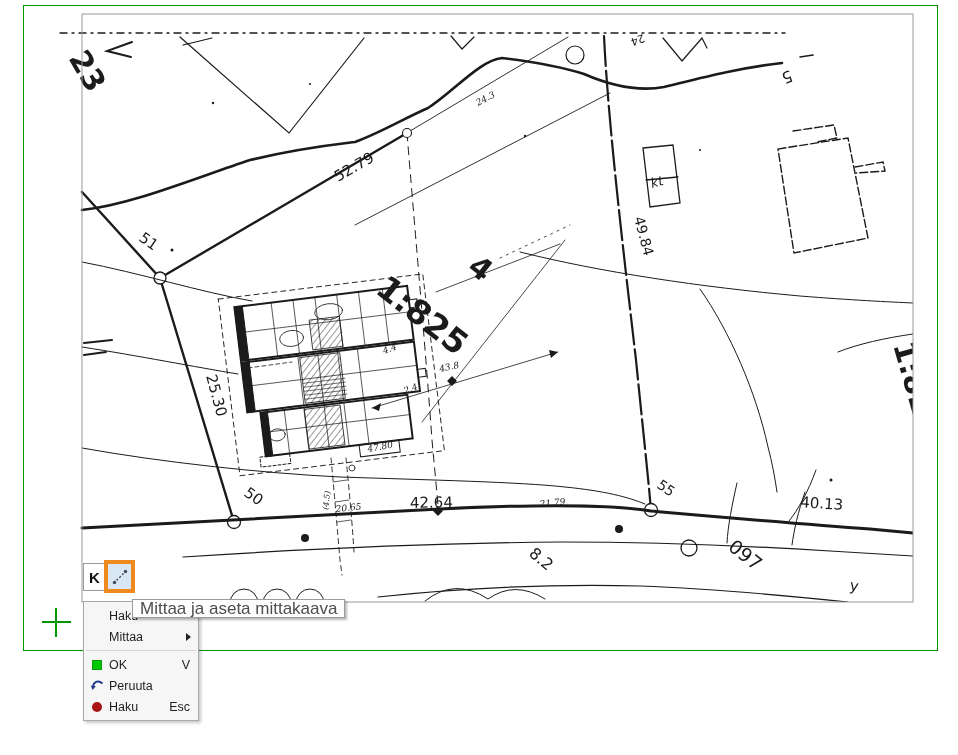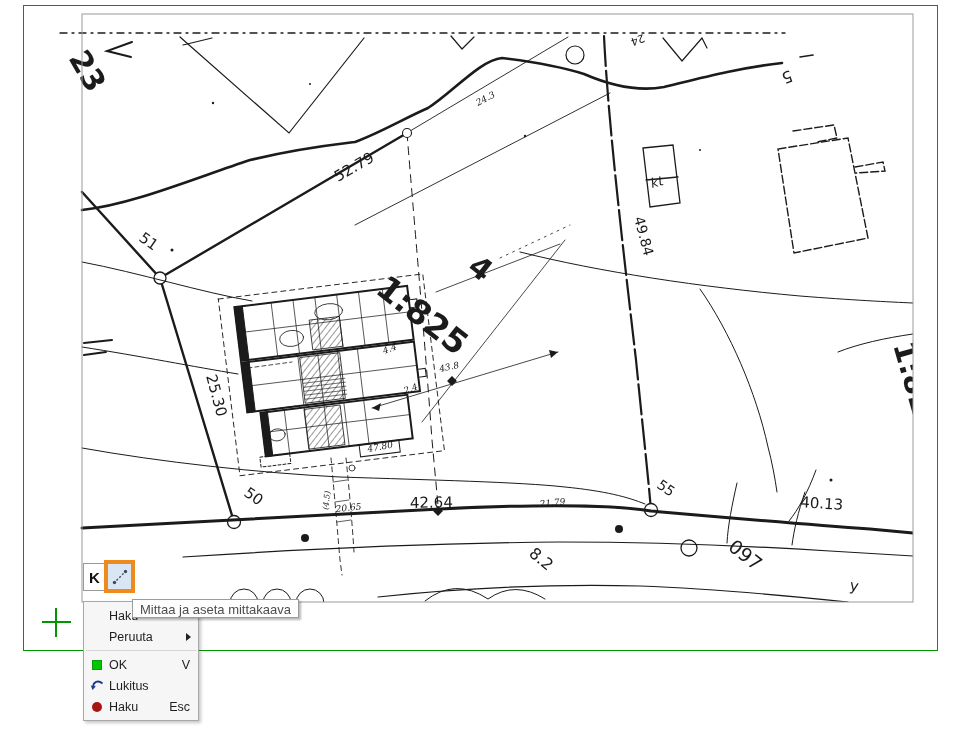--- a/index.html
+++ b/index.html
@@ -19,21 +19,21 @@
   .k-btn{position:absolute;left:83px;top:563px;width:23px;height:28px;box-sizing:border-box;
     background:#fff;border:1px solid #9a9a9a;display:flex;align-items:center;justify-content:center;
     font-size:15px;font-weight:bold;color:#111;z-index:10;}
   .measure-btn{position:absolute;left:104px;top:560px;width:31px;height:33px;box-sizing:border-box;
     background:#d9e7f5;border:4px solid var(--highlight-orange,#ee8a1e);
     display:flex;align-items:center;justify-content:center;z-index:10;color:#3f4a5a;}
 
   
   .tooltip{position:absolute;left:132px;top:599px;height:19px;box-sizing:border-box;
     padding:1px 7px 0 7px;background:var(--tooltip-bg,#fefefe);border:1px solid #9c9c9c;
-    box-shadow:2px 2px 2px rgba(0,0,0,.28);font-size:13px;color:#4d4d4d;
+    box-shadow:2px 2px 2px rgba(0,0,0,.28);font-size:17px;color:#4d4d4d;
     white-space:nowrap;display:flex;align-items:center;z-index:40;}
 
   
   .menu{position:absolute;left:83px;top:601px;width:116px;box-sizing:border-box;
     background:var(--menu-bg,#f6f6f6);border:1px solid #a8a8a8;
     box-shadow:2px 2px 3px rgba(0,0,0,.22);z-index:30;padding:3px 0;}
   .menu-item{height:21px;display:flex;align-items:center;font-size:12.5px;color:#1e1e1e;cursor:default;}
   .mi-icon{width:25px;display:flex;align-items:center;justify-content:center;flex:0 0 25px;}
   .mi-label{flex:1;}
   .mi-shortcut{padding-right:8px;}
@@ -226,39 +226,39 @@
   <span>Mittaa ja aseta mittakaava</span>
 </div>
 
 <div class="menu">
   <div class="menu-item">
     <span class="mi-icon"></span>
     <span class="mi-label">Haku</span>
   </div>
   <div class="menu-item">
     <span class="mi-icon"></span>
-    <span class="mi-label">Peruuta</span>
+    <span class="mi-label">Mittaa</span>
     <span class="sub-arrow"></span>
   </div>
   <div class="menu-sep"></div>
   <div class="menu-item">
     <span class="mi-icon">
         <span class="ok-sq"></span>
       </span>
     <span class="mi-label">OK</span>
     <span class="mi-shortcut">V</span>
   </div>
   <div class="menu-item">
     <span class="mi-icon undo-svg">
       <svg width="14" height="12" viewBox="0 0 14 12">
         <path d="M12.5,3.5 C8,-0.5 3,2 3.2,7" stroke="currentColor" stroke-width="1.8" fill="none"></path>
         <polygon points="0.8,5.5 5.8,6.2 2.6,10" fill="currentColor"></polygon>
       </svg>
     </span>
-    <span class="mi-label">Lukitus</span>
+    <span class="mi-label">Peruuta</span>
   </div>
   <div class="menu-item">
     <span class="mi-icon">
         <span class="close-dot"></span>
       </span>
     <span class="mi-label">Haku</span>
     <span class="mi-shortcut">Esc</span>
   </div>
 </div>
 

